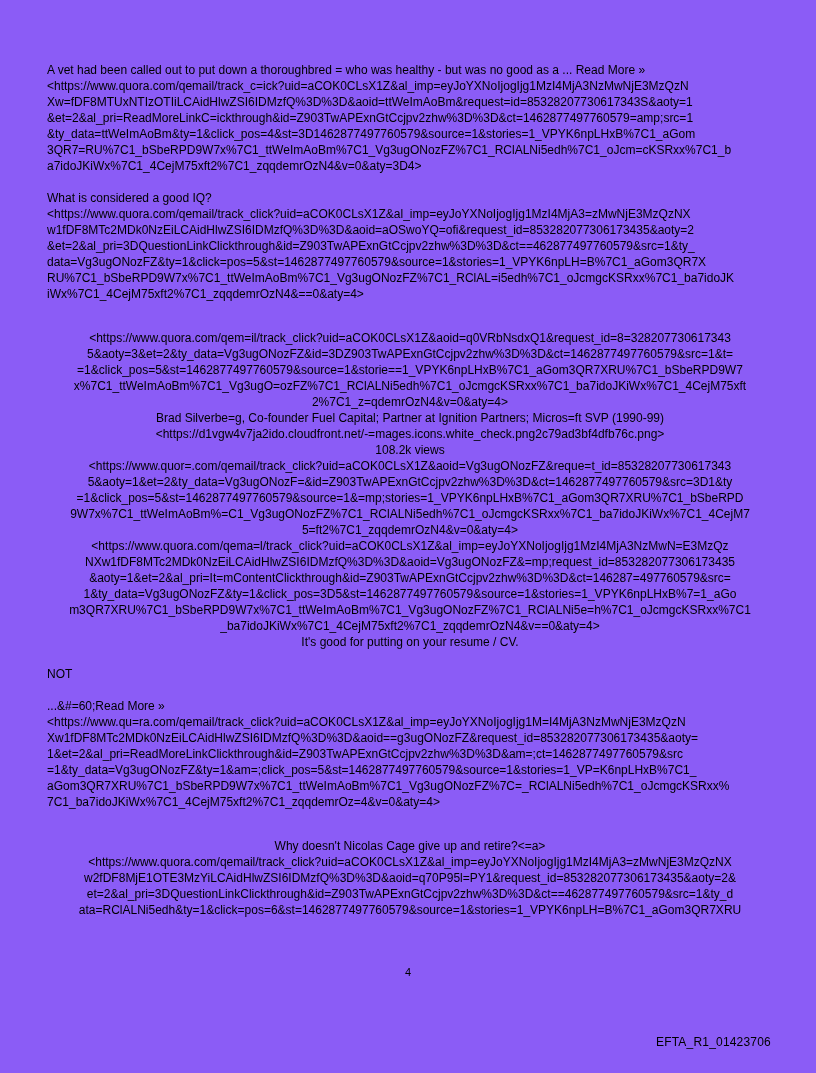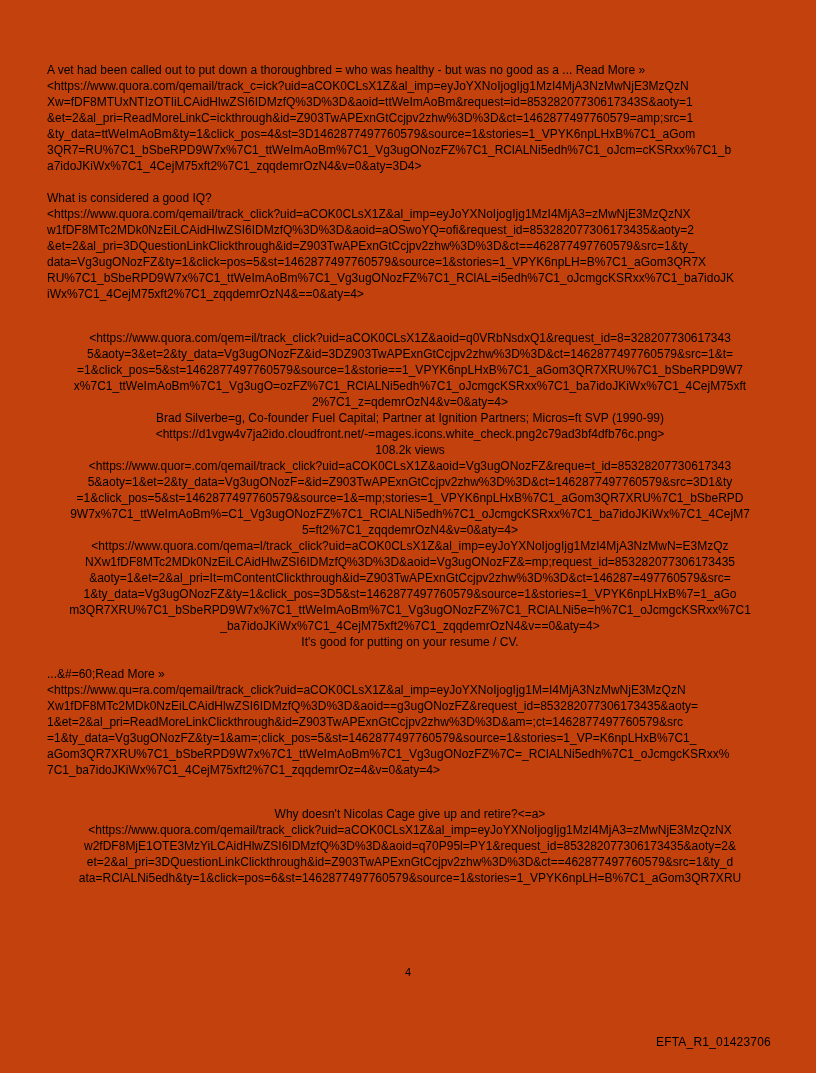--- a/index.html
+++ b/index.html
@@ -5,21 +5,21 @@
   html, body {
     margin: 0;
     padding: 0;
     background: #e8e8e8;
   }
   .sheet {
     position: relative;
     width: 816px;
     height: 1073px;
     margin: 0 auto;
-    background: #c2410c;
+    background: #8b5cf6;
     font-family: "Liberation Sans", sans-serif;
     font-size: 12px;
     line-height: 16px;
     color: #000000;
     overflow: hidden;
     box-sizing: border-box;
   }
   .text-body {
     position: absolute;
     top: 62px;
@@ -83,20 +83,21 @@
 =1&amp;click_pos=5&amp;st=1462877497760579&amp;source=1&amp;=mp;stories=1_VPYK6npLHxB%7C1_aGom3QR7XRU%7C1_bSbeRPD
 9W7x%7C1_ttWeImAoBm%=C1_Vg3ugONozFZ%7C1_RClALNi5edh%7C1_oJcmgcKSRxx%7C1_ba7idoJKiWx%7C1_4CejM7
 5=ft2%7C1_zqqdemrOzN4&amp;v=0&amp;aty=4&gt;
 &lt;https://www.quora.com/qema=l/track_click?uid=aCOK0CLsX1Z&amp;al_imp=eyJoYXNoIjogIjg1MzI4MjA3NzMwN=E3MzQz
 NXw1fDF8MTc2MDk0NzEiLCAidHlwZSI6IDMzfQ%3D%3D&amp;aoid=Vg3ugONozFZ&amp;=mp;request_id=853282077306173435
 &amp;aoty=1&amp;et=2&amp;al_pri=It=mContentClickthrough&amp;id=Z903TwAPExnGtCcjpv2zhw%3D%3D&amp;ct=146287=497760579&amp;src=
 1&amp;ty_data=Vg3ugONozFZ&amp;ty=1&amp;click_pos=3D5&amp;st=1462877497760579&amp;source=1&amp;stories=1_VPYK6npLHxB%7=1_aGo
 m3QR7XRU%7C1_bSbeRPD9W7x%7C1_ttWeImAoBm%7C1_Vg3ugONozFZ%7C1_RClALNi5e=h%7C1_oJcmgcKSRxx%7C1
 _ba7idoJKiWx%7C1_4CejM75xft2%7C1_zqqdemrOzN4&amp;v==0&amp;aty=4&gt;
 It's good for putting on your resume / CV.</div>
+    <div class="block">NOT</div>
     <div class="block">...&amp;#=60;Read More »
 &lt;https://www.qu=ra.com/qemail/track_click?uid=aCOK0CLsX1Z&amp;al_imp=eyJoYXNoIjogIjg1M=I4MjA3NzMwNjE3MzQzN
 Xw1fDF8MTc2MDk0NzEiLCAidHlwZSI6IDMzfQ%3D%3D&amp;aoid==g3ugONozFZ&amp;request_id=853282077306173435&amp;aoty=
 1&amp;et=2&amp;al_pri=ReadMoreLinkClickthrough&amp;id=Z903TwAPExnGtCcjpv2zhw%3D%3D&amp;am=;ct=1462877497760579&amp;src
 =1&amp;ty_data=Vg3ugONozFZ&amp;ty=1&amp;am=;click_pos=5&amp;st=1462877497760579&amp;source=1&amp;stories=1_VP=K6npLHxB%7C1_
 aGom3QR7XRU%7C1_bSbeRPD9W7x%7C1_ttWeImAoBm%7C1_Vg3ugONozFZ%7C=_RClALNi5edh%7C1_oJcmgcKSRxx%
 7C1_ba7idoJKiWx%7C1_4CejM75xft2%7C1_zqqdemrOz=4&amp;v=0&amp;aty=4&gt;</div>
     <div class="block gap2">Why doesn't Nicolas Cage give up and retire?&lt;=a&gt;
 &lt;https://www.quora.com/qemail/track_click?uid=aCOK0CLsX1Z&amp;al_imp=eyJoYXNoIjogIjg1MzI4MjA3=zMwNjE3MzQzNX
 w2fDF8MjE1OTE3MzYiLCAidHlwZSI6IDMzfQ%3D%3D&amp;aoid=q70P95l=PY1&amp;request_id=853282077306173435&amp;aoty=2&amp;

